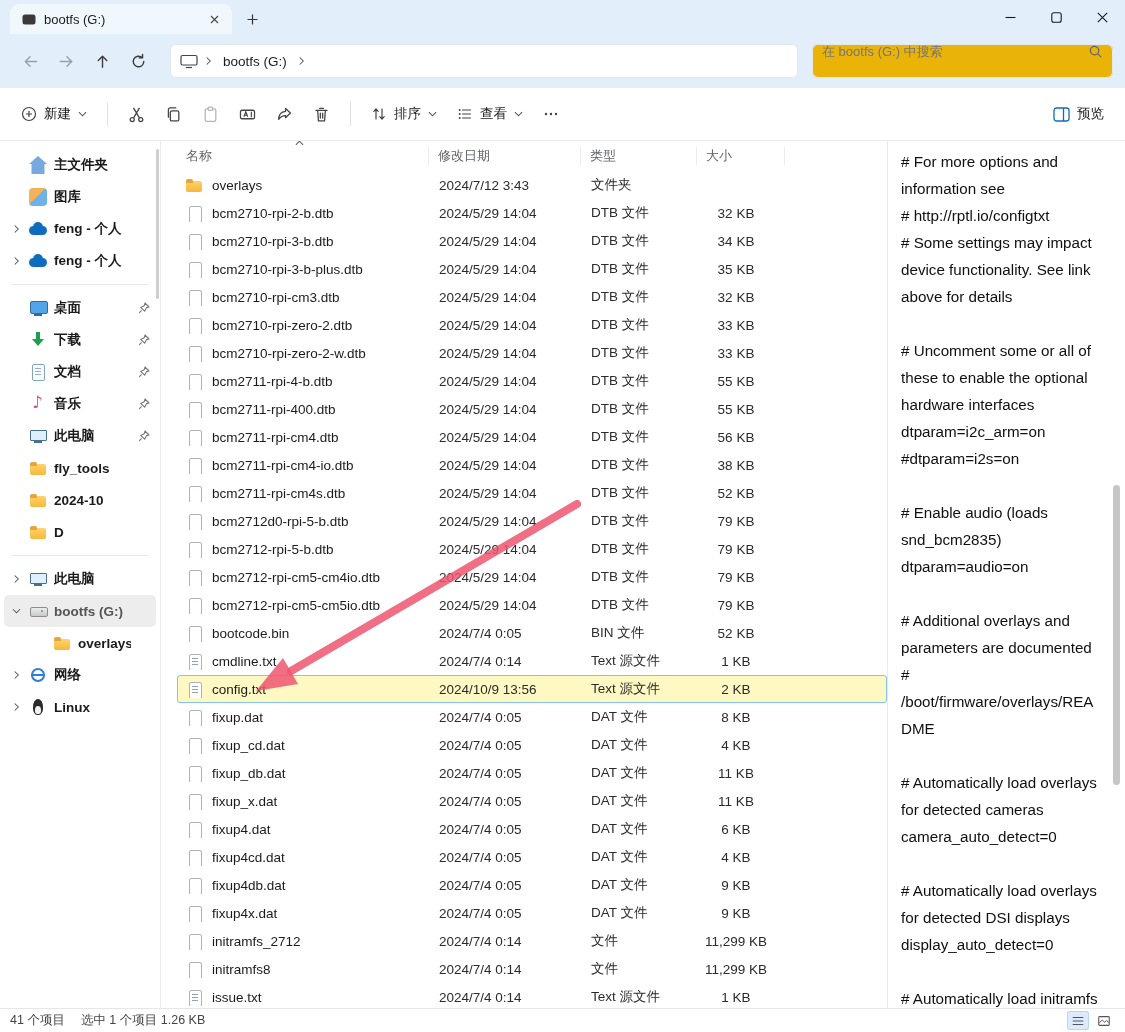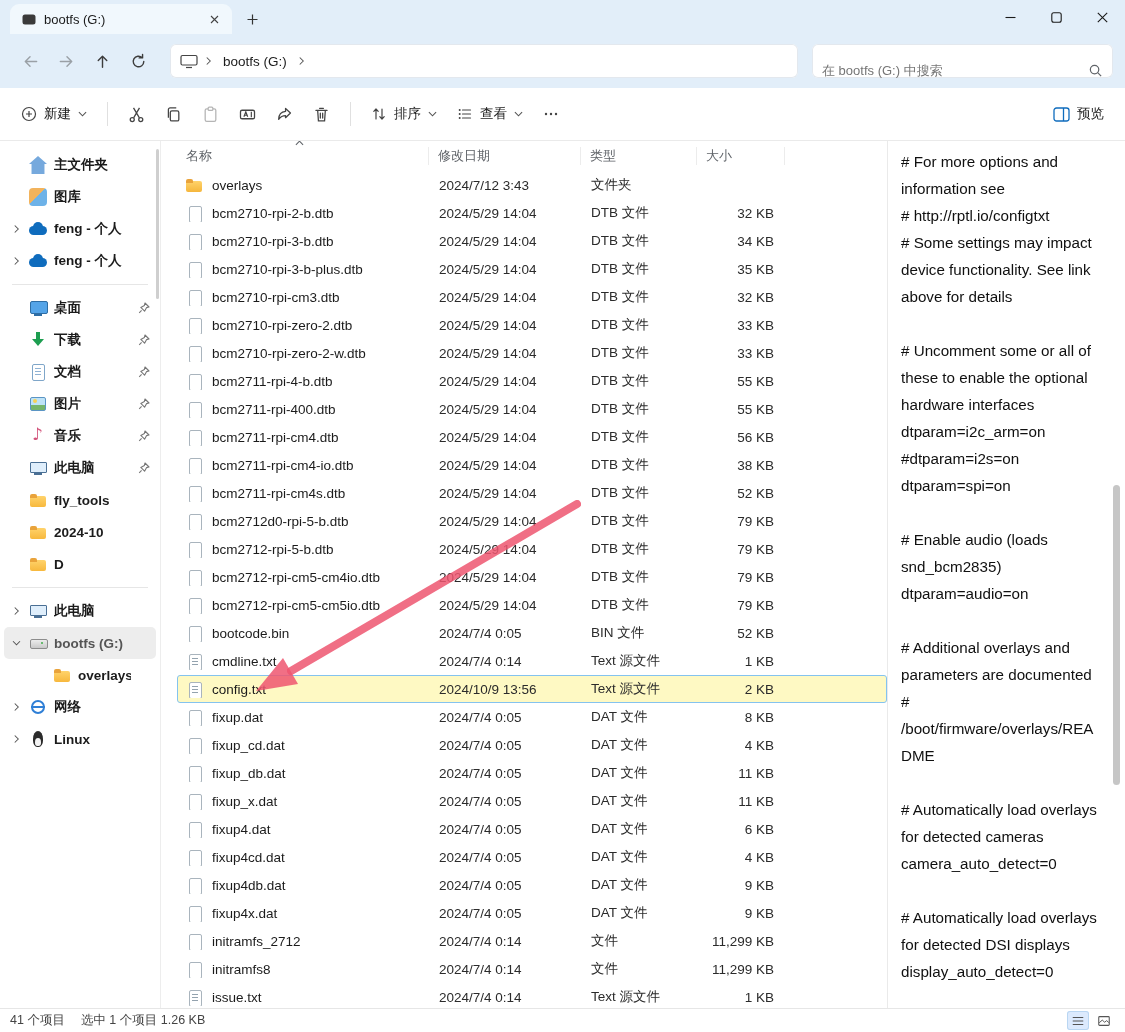--- a/index.html
+++ b/index.html
@@ -19,21 +19,21 @@
   .newtab { width:28px; height:24px; margin:0 0 3px 6px; display:flex; align-items:center; justify-content:center; border-radius:4px; color:#333; font-size:16px; }
   .win-controls { position:absolute; right:0; top:0; height:34px; display:flex; }
   .win-btn { width:46px; height:34px; display:flex; align-items:center; justify-content:center; }
 
   
   .navbar { height:54px; background:#e2eef9; display:flex; align-items:center; padding:0 12px; }
   .nav-btn { width:36px; height:34px; display:flex; align-items:center; justify-content:center; border-radius:5px; }
   .addressbar { width:628px; height:34px; background:#fff; border-radius:6px; display:flex; align-items:center;
                 padding:0 10px; gap:7px; margin-left:14px; box-shadow:0 0 0 1px #e3e8ee inset; }
   .crumb-text { font-size:13.5px; padding:3px 4px; border-radius:4px; }
-  .searchbox { flex:1; height:34px; background:#ffffff; border-radius:6px; margin-left:14px; display:flex; align-items:flex-end;
+  .searchbox { flex:1; height:34px; background:#eab308; border-radius:6px; margin-left:14px; display:flex; align-items:flex-start;
                padding:0 10px; box-shadow:0 0 0 1px #e3e8ee inset; }
   .searchbox input { flex:1; border:none; outline:none; font-size:13px; color:#5f6368; background:transparent;
                      font-family:"Liberation Sans","DejaVu Sans",sans-serif; }
 
   
   .toolbar { height:53px; background:#fff; border-bottom:1px solid #eaeaea; display:flex; align-items:center; padding:0 12px; gap:2px; }
   .tool-btn { display:flex; align-items:center; gap:7px; padding:8px 9px; border-radius:5px; font-size:13.5px; color:#1b1b1b; }
   .tool-sep { width:1px; height:24px; background:#e0e0e0; margin:0 9px; }
   .tool-spacer { flex:1; }
   .chev-down { color:#555; }
@@ -89,21 +89,21 @@
   .filelist { flex:1; padding-left:16px; position:relative; overflow:hidden; }
   .lheader { height:30px; display:grid; grid-template-columns:252px 152px 116px 88px; align-items:center;
              color:#5f6368; font-size:13px; position:relative; }
   .lheader .hcell { padding-left:9px; border-right:1px solid #ececec; height:18px; line-height:18px; position:relative; }
   .sort-caret { position:absolute; left:118px; top:-7px; color:#5f6368; }
   .row { height:28px; display:grid; grid-template-columns:252px 152px 116px 88px; align-items:center;
          border:1px solid transparent; border-radius:3px; color:#2b2b2b; }
   .row.selected { background:#fef9c3; border-color:#84c3ef; }
   .c-name { display:flex; align-items:center; gap:9px; padding-left:8px; overflow:hidden; white-space:nowrap; color:#1b1b1b; }
   .c-date, .c-type { padding-left:9px; white-space:nowrap; }
-  .c-size { text-align:right; padding-right:12px; white-space:nowrap; }
+  .c-size { text-align:center; padding-right:12px; white-space:nowrap; }
   .fic { width:17px; height:17px; position:relative; flex:none; }
   .fic.folder::before { content:""; position:absolute; left:0; top:4px; width:16px; height:11px; background:linear-gradient(#ffd36b,#f5b63c); border-radius:2px; }
   .fic.folder::after { content:""; position:absolute; left:0; top:2px; width:7px; height:4px; background:#e9a33b; border-radius:2px 2px 0 0; }
   .fic.file::before, .fic.text::before { content:""; position:absolute; left:3px; top:1px; width:11px; height:15px; background:#fff; border:1px solid #a9b4bd; border-radius:2px; }
   .fic.text::after { content:""; position:absolute; left:6px; top:5px; width:6px; height:8px;
       background:repeating-linear-gradient(to bottom,#93a2ae 0 1px,transparent 1px 3px); }
 
   
   .preview { width:238px; border-left:1px solid #eaeaea; padding:7px 24px 0 13px; font-size:15.2px; line-height:27px;
              color:#101010; overflow:hidden; position:relative; }
@@ -386,32 +386,20 @@
             <path d="M2 1 L6 5 L2 9" fill="none" stroke="#555" stroke-width="1.2"></path>
           </svg>
         </span>
         <span class="sic document-icon"></span>
         <span class="slabel">文档</span>
         <svg class="pin" width="12" height="12" viewBox="0 0 12 12">
           <path d="M7 1 L11 5 L8.6 5.6 L6.6 9.2 L2.8 5.4 L6.4 3.4 Z M3.6 8.4 L1.2 10.8" fill="none" stroke="#777" stroke-width="1.1" stroke-linejoin="round"></path>
         </svg>
       </div>
 
-      <div class="side-item pinned">
-        <span class="chev">
-          <svg width="7" height="10" viewBox="0 0 8 10">
-            <path d="M2 1 L6 5 L2 9" fill="none" stroke="#555" stroke-width="1.2"></path>
-          </svg>
-        </span>
-        <span class="sic pictures-icon"></span>
-        <span class="slabel">图片</span>
-        <svg class="pin" width="12" height="12" viewBox="0 0 12 12">
-          <path d="M7 1 L11 5 L8.6 5.6 L6.6 9.2 L2.8 5.4 L6.4 3.4 Z M3.6 8.4 L1.2 10.8" fill="none" stroke="#777" stroke-width="1.1" stroke-linejoin="round"></path>
-        </svg>
-      </div>
 
       <div class="side-item pinned">
         <span class="chev">
           <svg width="7" height="10" viewBox="0 0 8 10">
             <path d="M2 1 L6 5 L2 9" fill="none" stroke="#555" stroke-width="1.2"></path>
           </svg>
         </span>
         <span class="sic music-icon"></span>
         <span class="slabel">音乐</span>
         <svg class="pin" width="12" height="12" viewBox="0 0 12 12">
@@ -874,21 +862,20 @@
         <div class="pline"># Some settings may impact device functionality. See link above for details</div>
 
         <div class="pline"></div>
 
         <div class="pline"># Uncomment some or all of these to enable the optional hardware interfaces</div>
 
         <div class="pline">dtparam=i2c_arm=on</div>
 
         <div class="pline">#dtparam=i2s=on</div>
 
-        <div class="pline">dtparam=spi=on</div>
 
         <div class="pline"></div>
 
         <div class="pline"># Enable audio (loads snd_bcm2835)</div>
 
         <div class="pline">dtparam=audio=on</div>
 
         <div class="pline"></div>
 
         <div class="pline"># Additional overlays and parameters are documented</div>

